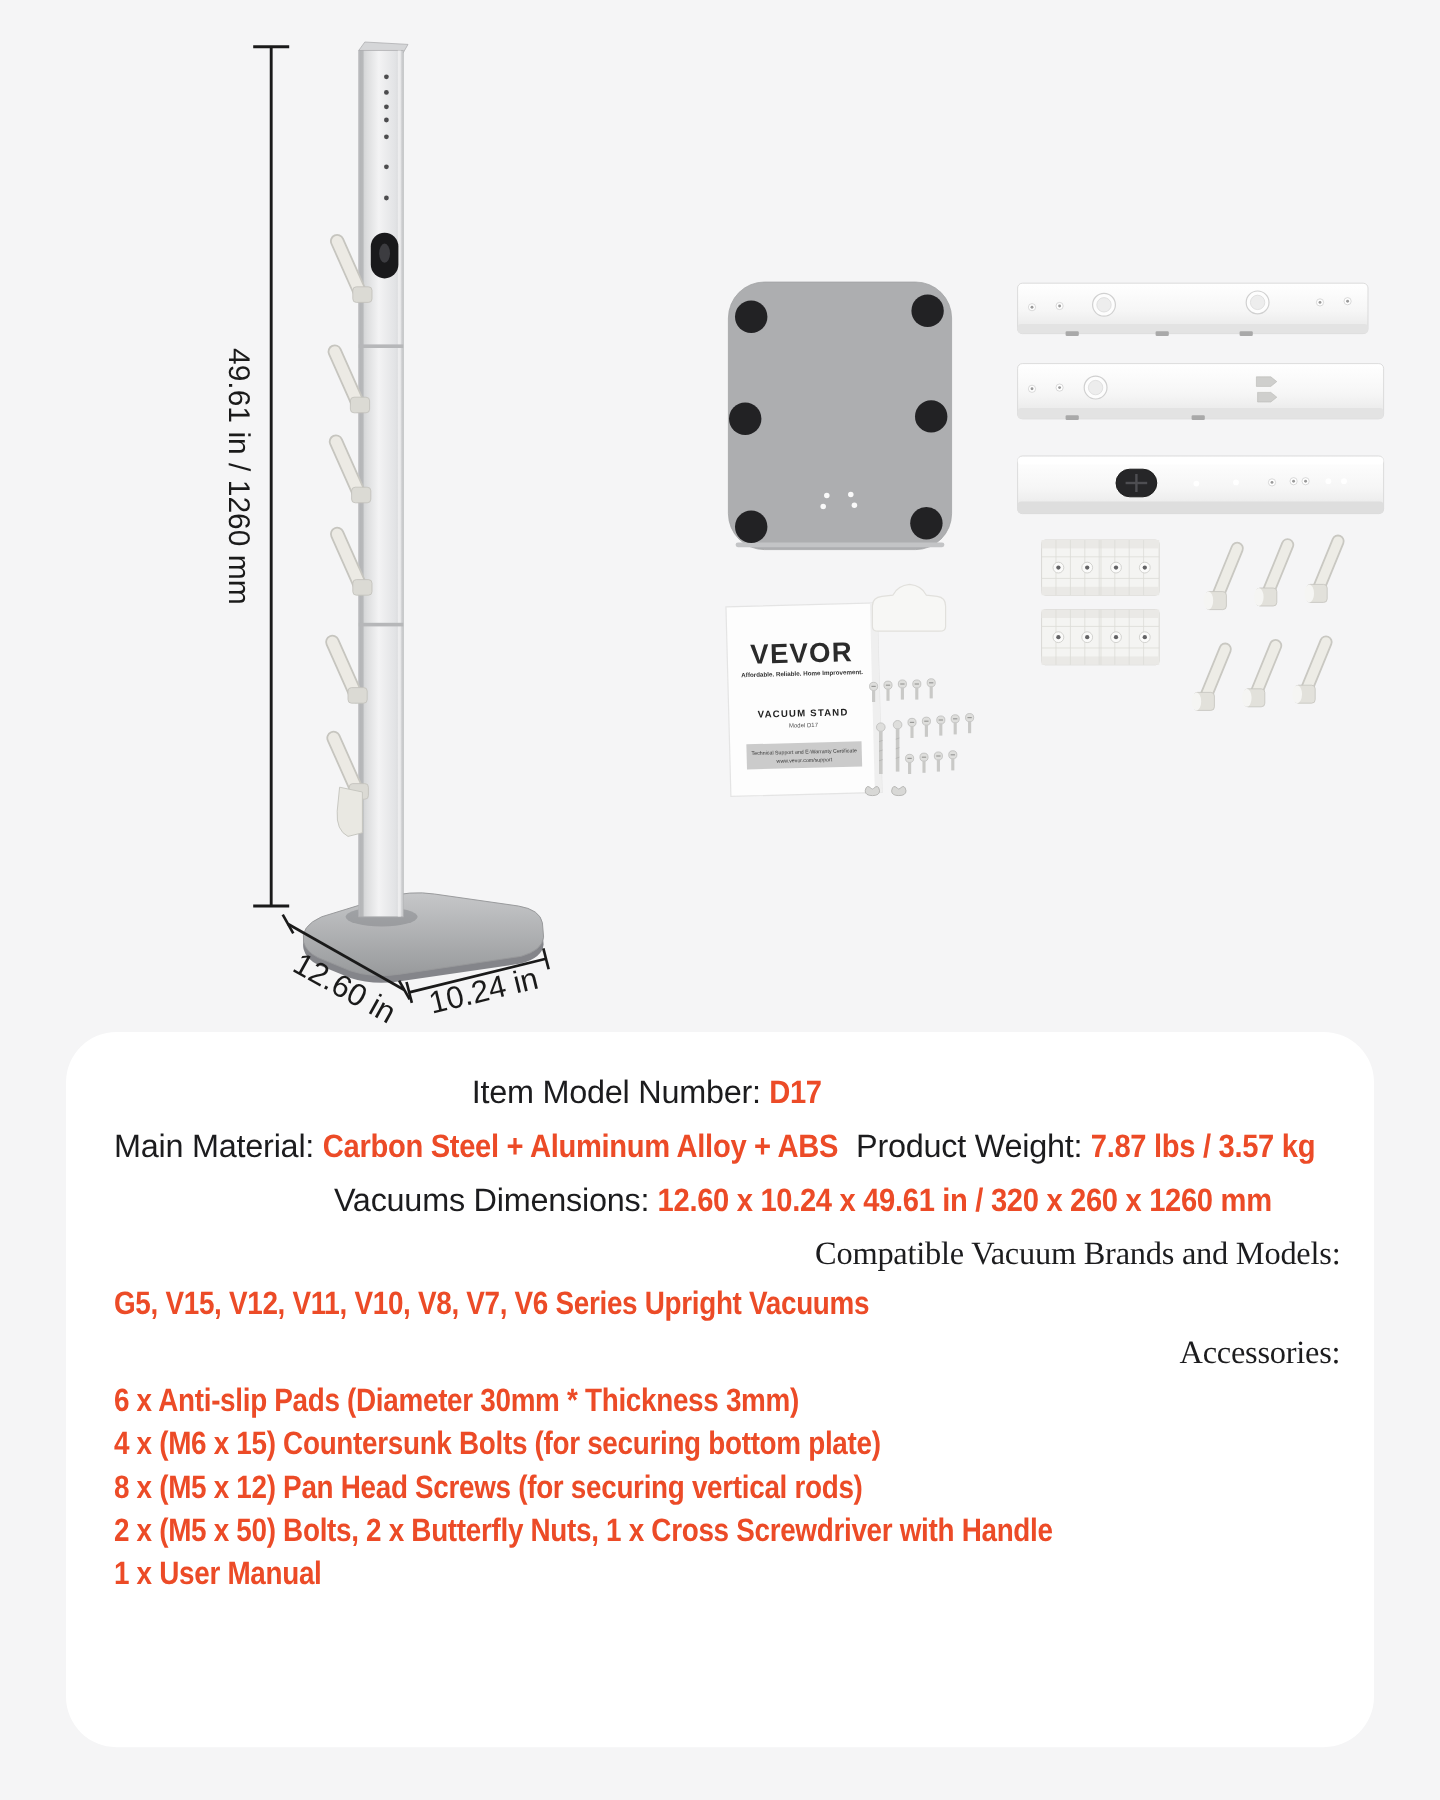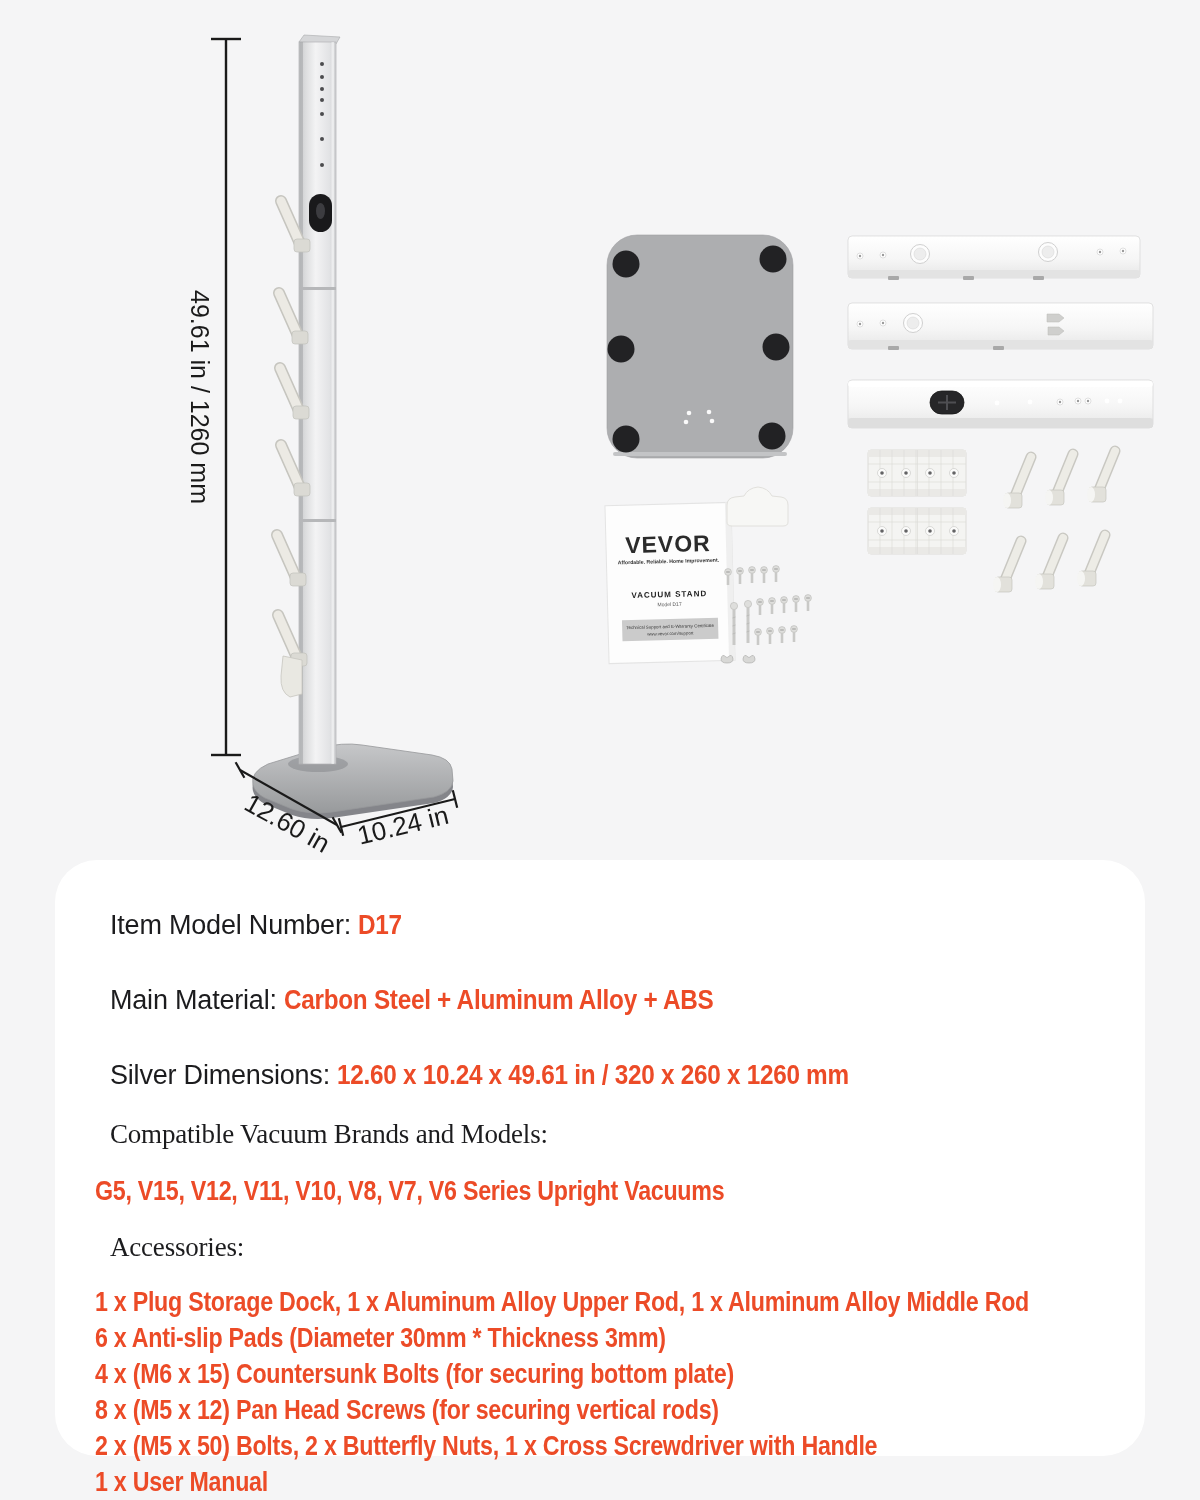--- a/index.html
+++ b/index.html
@@ -9,21 +9,21 @@
   }
   svg text{font-family:"Liberation Sans",sans-serif;}
   .stand-svg{position:absolute;left:0;top:0;}
   .parts-svg{position:absolute;left:555px;top:210px;}
   .spec-card{
     position:absolute;left:55px;top:860px;width:1090px;height:596px;
     background:#ffffff;border-radius:42px;box-sizing:border-box;
     padding:28px 28px 0 40px;
   }
   .spec-grid{display:grid;grid-template-columns:595px 1fr;}
-  .spec-line{margin:15px;font-size:27px;color:#1c1c1e;line-height:45px;white-space:nowrap;letter-spacing:-0.2px;}
+  .spec-line{margin:0;font-size:27px;color:#1c1c1e;line-height:45px;white-space:nowrap;letter-spacing:-0.2px;text-align:right;}
   .heading{line-height:43px;font-family:Liberation Serif, serif;}
   .val{
     color:#ec4b27;font-weight:bold;letter-spacing:-0.3px;
     display:inline-block;transform:scaleX(0.9);transform-origin:left center;
   }
   .orange-line{margin:0;font-size:27px;line-height:40px;white-space:nowrap;}
   .orange-line .val{transform:scaleX(0.86);}
   .acc{line-height:36px;}
 </style>
 </head>
@@ -405,29 +405,29 @@
       </g>
     </g>
   </svg>
 
   <section class="spec-card">
     <div class="spec-grid">
       <p class="spec-line"><span>Item Model Number: </span><span class="val">D17</span></p>
     </div>
     <div class="spec-grid">
       <p class="spec-line"><span>Main Material: </span><span class="val">Carbon Steel + Aluminum Alloy + ABS</span></p>
+      <p class="spec-line"><span>Product Weight: </span><span class="val">7.87 lbs / 3.57 kg</span></p>
     </div>
-    <p class="spec-line"><span>Silver Dimensions: </span><span class="val">12.60 x 10.24 x 49.61 in / 320 x 260 x 1260 mm</span></p>
+    <p class="spec-line"><span>Vacuums Dimensions: </span><span class="val">12.60 x 10.24 x 49.61 in / 320 x 260 x 1260 mm</span></p>
 
     <p class="spec-line heading">Compatible Vacuum Brands and Models:</p>
     <p class="orange-line"><span class="val">G5, V15, V12, V11, V10, V8, V7, V6 Series Upright Vacuums</span></p>
 
     <p class="spec-line heading">Accessories:</p>
     <div>
-      <p class="orange-line acc"><span class="val">1 x Plug Storage Dock, 1 x Aluminum Alloy Upper Rod, 1 x Aluminum Alloy Middle Rod</span></p>
       <p class="orange-line acc"><span class="val">6 x Anti-slip Pads (Diameter 30mm * Thickness 3mm)</span></p>
       <p class="orange-line acc"><span class="val">4 x (M6 x 15) Countersunk Bolts (for securing bottom plate)</span></p>
       <p class="orange-line acc"><span class="val">8 x (M5 x 12) Pan Head Screws (for securing vertical rods)</span></p>
       <p class="orange-line acc"><span class="val">2 x (M5 x 50) Bolts, 2 x Butterfly Nuts, 1 x Cross Screwdriver with Handle</span></p>
       <p class="orange-line acc"><span class="val">1 x User Manual</span></p>
     </div>
   </section>
 </div>
 
 </body></html>

